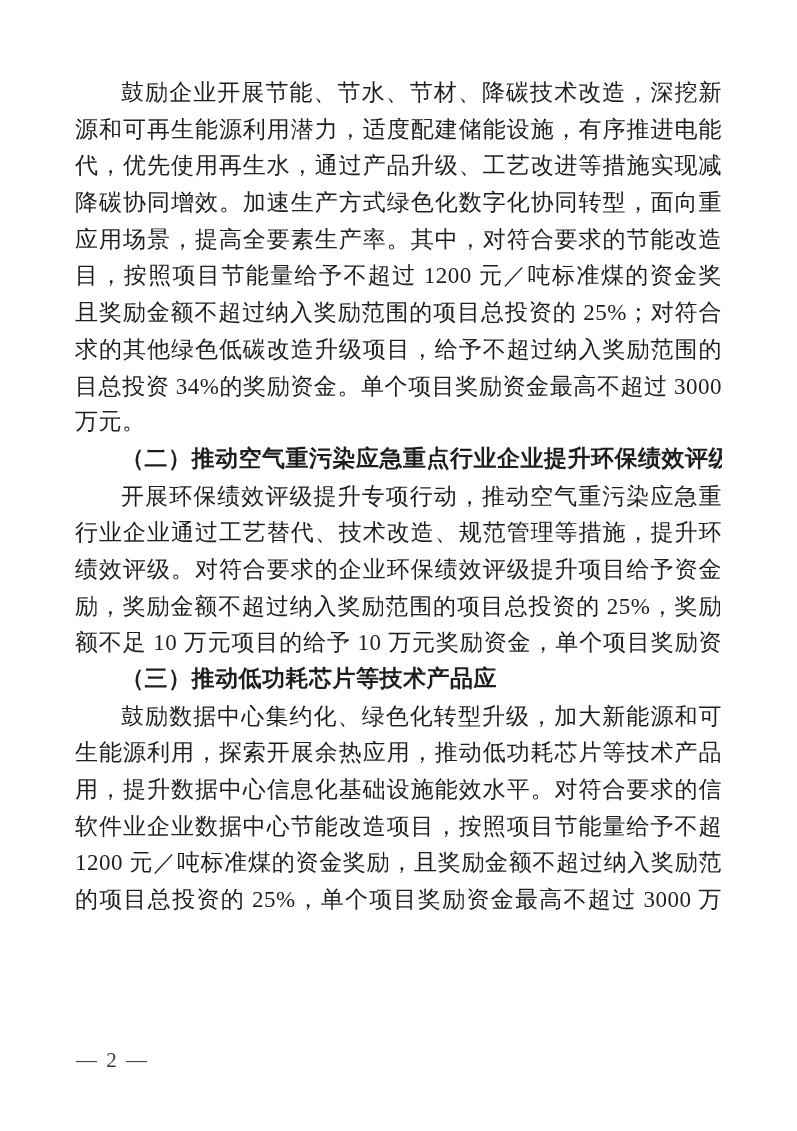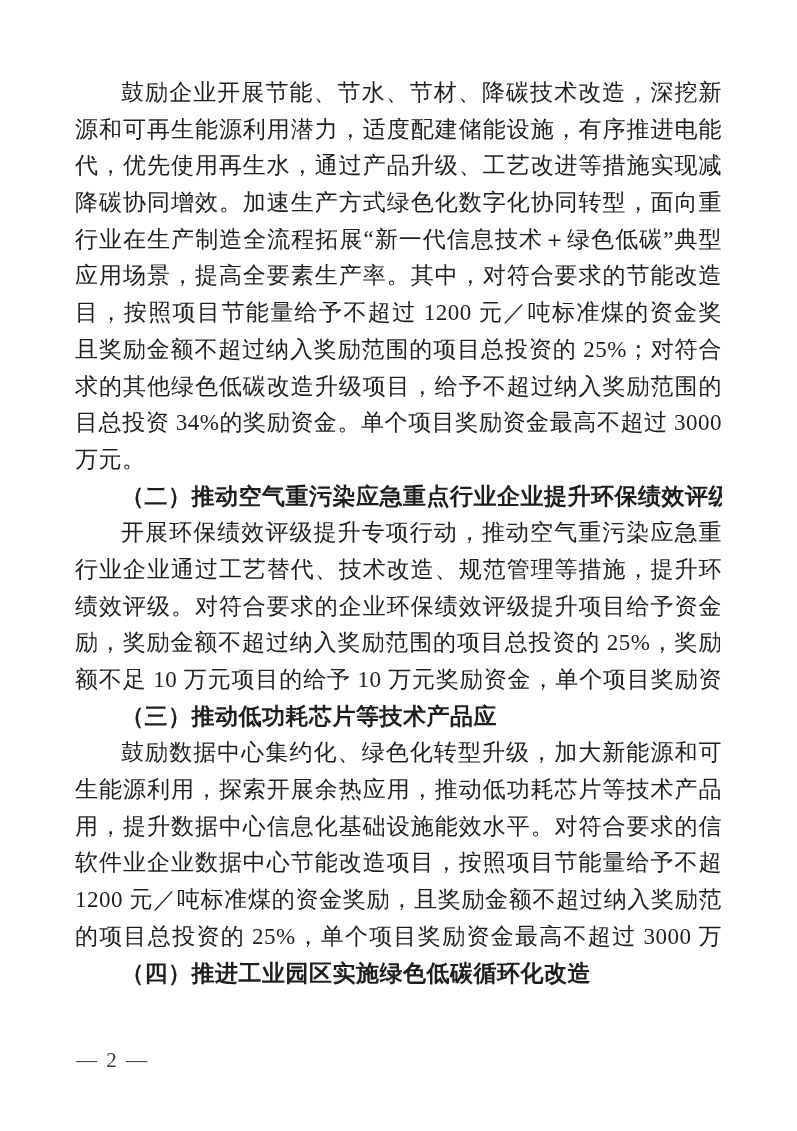--- a/index.html
+++ b/index.html
@@ -35,60 +35,60 @@
     text-align-last: justify;
   }
   .ind {
     padding-left: 46px;
   }
   .hd {
     font-weight: bold;
     white-space: nowrap;
     text-align: left;
     text-align-last: left;
+    font-family: Liberation Mono, monospace;
   }
   .end {
     text-align: left;
     text-align-last: left;
+    font-family: Liberation Mono, monospace;
   }
   .footer {
     position: absolute;
     left: 76px;
     top: 1046px;
     font-size: 21px;
     line-height: 28px;
     color: #3a3a3a;
     letter-spacing: 2px;
   }
 </style>
 </head>
 <body>
 
 <div class="page">
   <div class="text-block">
     <div class="ln jst ind">鼓励企业开展节能、节水、节材、降碳技术改造，深挖新能</div>
     <div class="ln jst">源和可再生能源利用潜力，适度配建储能设施，有序推进电能替</div>
     <div class="ln jst">代，优先使用再生水，通过产品升级、工艺改进等措施实现减污</div>
     <div class="ln jst">降碳协同增效。加速生产方式绿色化数字化协同转型，面向重点</div>
-    <div class="ln jst">行业在生产制造全流程拓展“新一代信息技术＋绿色低碳”典型</div>
     <div class="ln jst">应用场景，提高全要素生产率。其中，对符合要求的节能改造项</div>
     <div class="ln jst">目，按照项目节能量给予不超过 1200 元／吨标准煤的资金奖励，</div>
     <div class="ln jst">且奖励金额不超过纳入奖励范围的项目总投资的 25%；对符合要</div>
     <div class="ln jst">求的其他绿色低碳改造升级项目，给予不超过纳入奖励范围的项</div>
     <div class="ln jst">目总投资 34%的奖励资金。单个项目奖励资金最高不超过 3000</div>
     <div class="ln end">万元。</div>
     <div class="ln hd ind">（二）推动空气重污染应急重点行业企业提升环保绩效评级</div>
     <div class="ln jst ind">开展环保绩效评级提升专项行动，推动空气重污染应急重点</div>
     <div class="ln jst">行业企业通过工艺替代、技术改造、规范管理等措施，提升环保</div>
     <div class="ln jst">绩效评级。对符合要求的企业环保绩效评级提升项目给予资金奖</div>
     <div class="ln jst">励，奖励金额不超过纳入奖励范围的项目总投资的 25%，奖励金</div>
     <div class="ln jst">额不足 10 万元项目的给予 10 万元奖励资金，单个项目奖励资金</div>
     <div class="ln hd ind">（三）推动低功耗芯片等技术产品应</div>
     <div class="ln jst ind">鼓励数据中心集约化、绿色化转型升级，加大新能源和可再</div>
     <div class="ln jst">生能源利用，探索开展余热应用，推动低功耗芯片等技术产品应</div>
     <div class="ln jst">用，提升数据中心信息化基础设施能效水平。对符合要求的信息</div>
     <div class="ln jst">软件业企业数据中心节能改造项目，按照项目节能量给予不超过</div>
     <div class="ln jst">1200 元／吨标准煤的资金奖励，且奖励金额不超过纳入奖励范围</div>
     <div class="ln jst">的项目总投资的 25%，单个项目奖励资金最高不超过 3000 万元。</div>
-    <div class="ln hd ind">（四）推进工业园区实施绿色低碳循环化改造</div>
   </div>
   <div class="footer">— 2 —</div>
 </div>
 
 </body></html>

